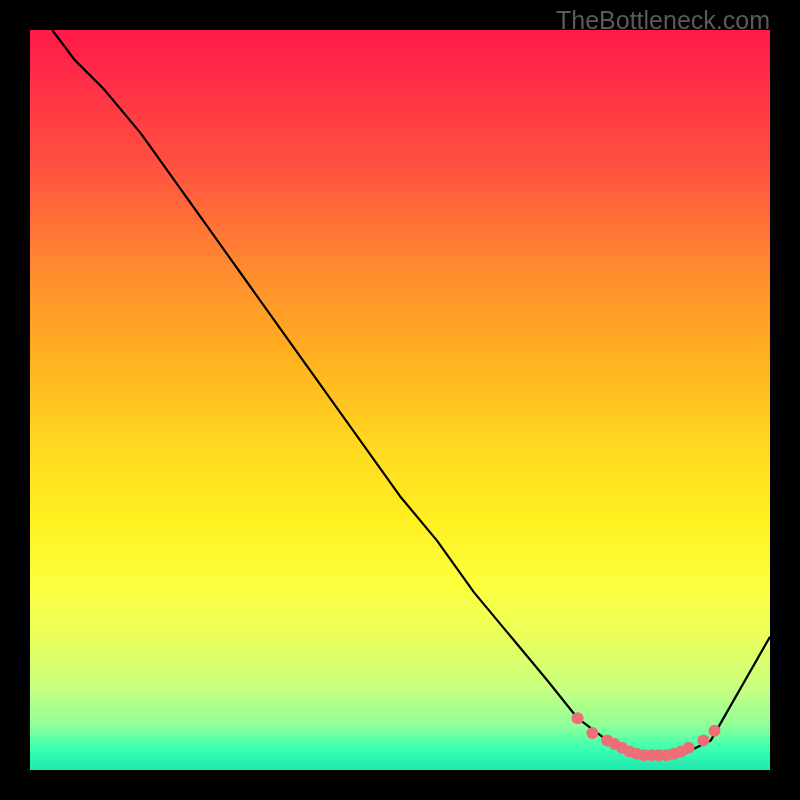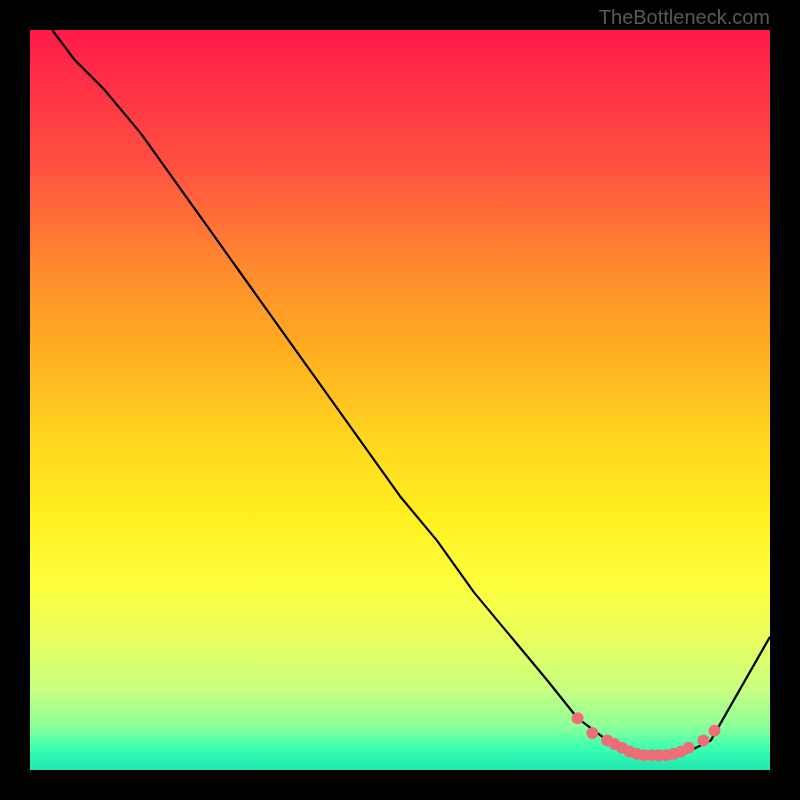--- a/index.html
+++ b/index.html
@@ -38,21 +38,21 @@
       #8fff98 94%,
       #3cffb0 97%,
       #1ee8b3 100%
     );
   }
   .attribution {
     position: absolute;
     top: 6px;
     right: 30px;
     color: #5a5a5a;
-    font-size: 20px;
+    font-size: 25px;
     font-weight: 500;
   }
   svg.curve {
     position: absolute;
     top: 0;
     left: 0;
     width: 740px;
     height: 740px;
     overflow: visible;
   }

